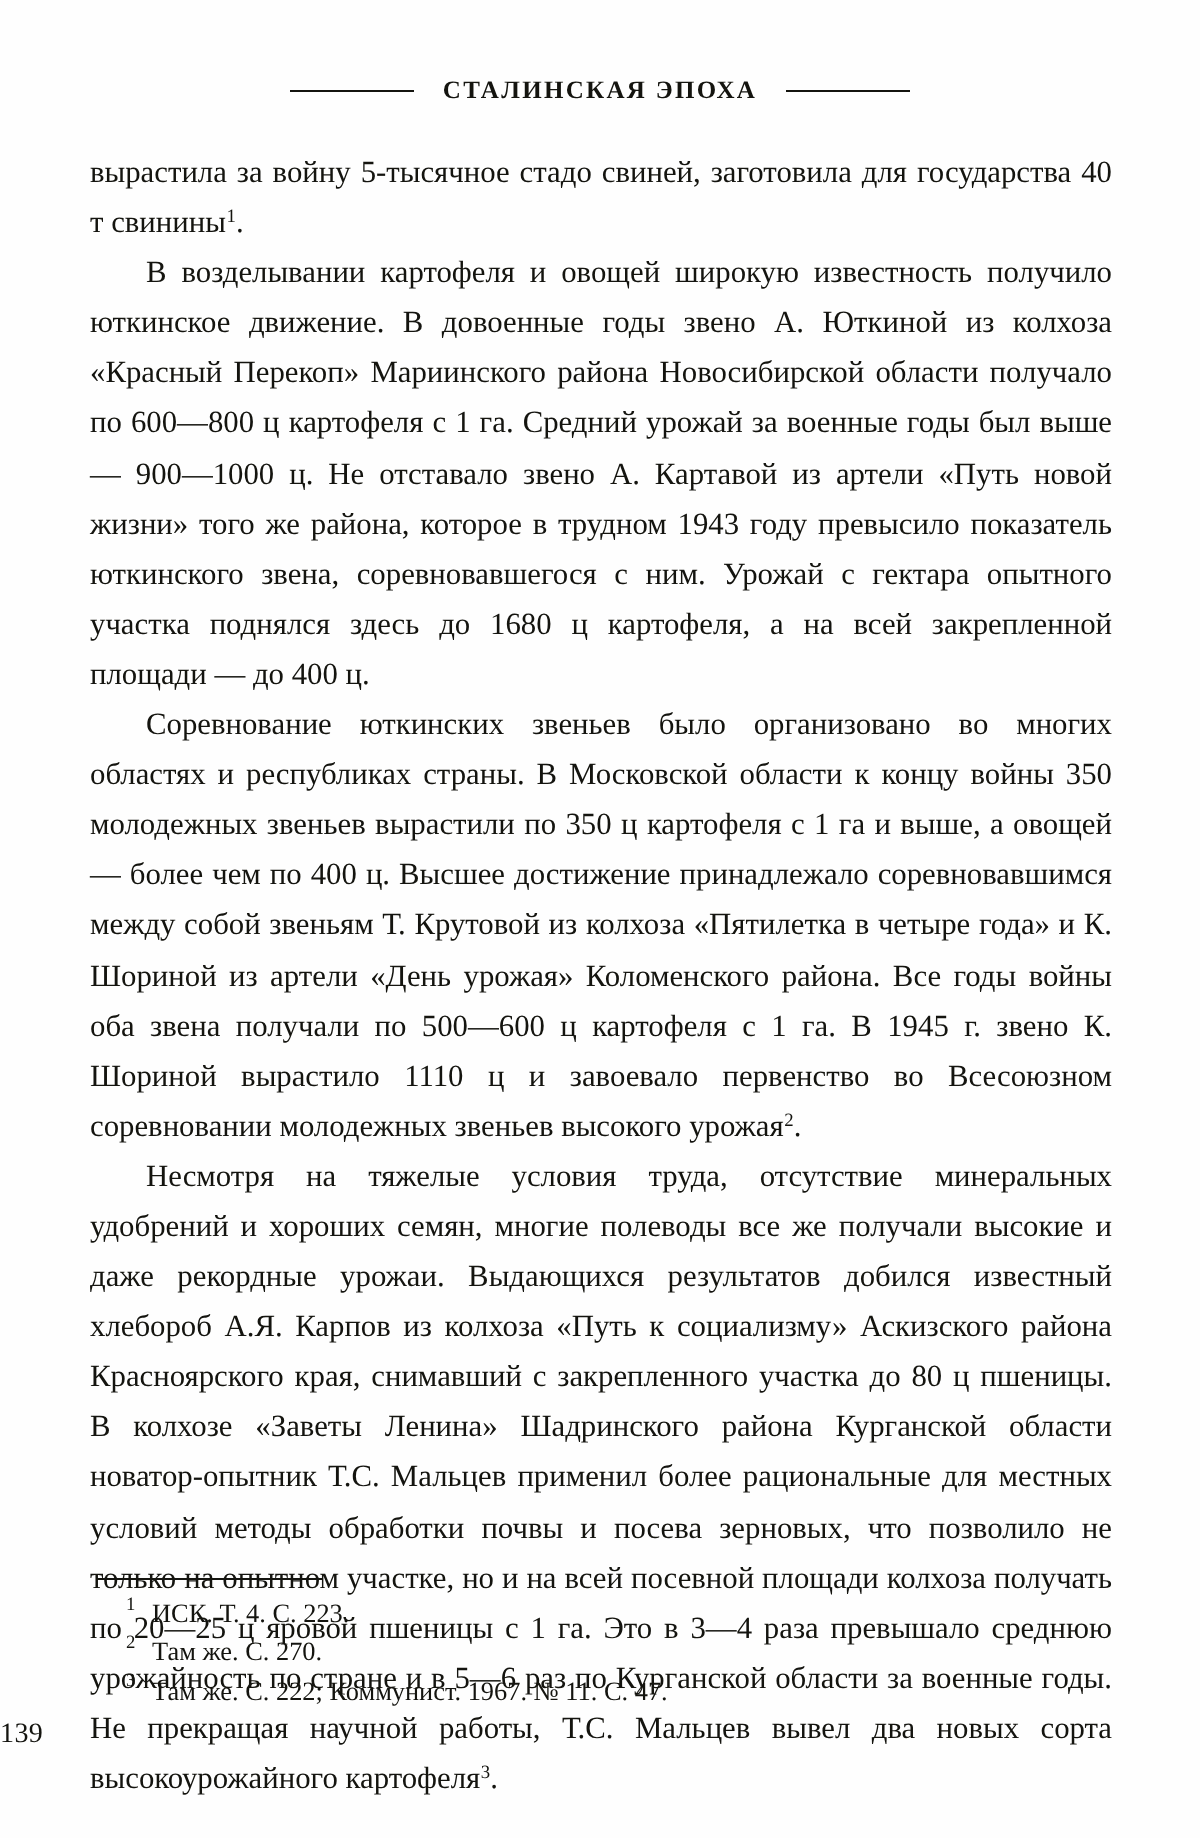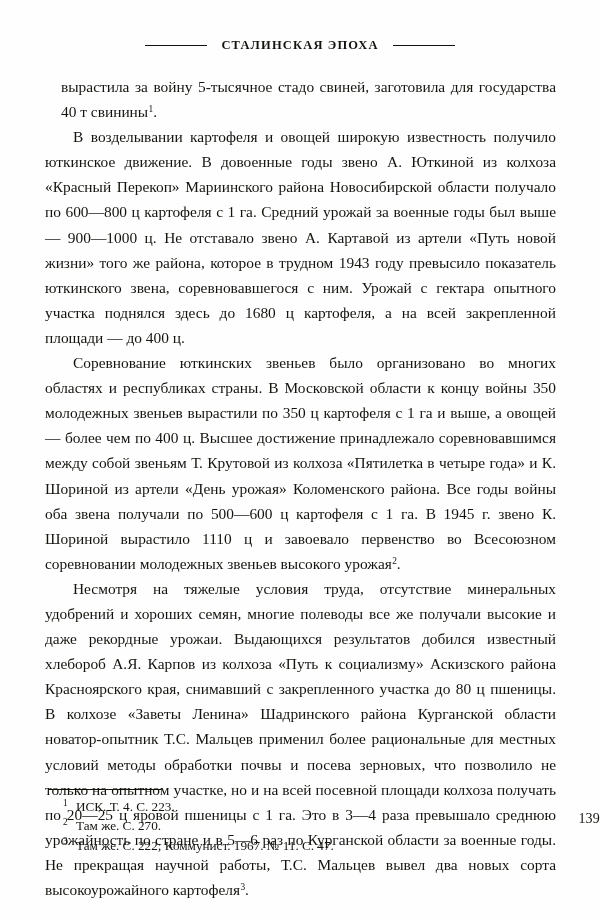--- a/index.html
+++ b/index.html
@@ -58,21 +58,21 @@
   }
   .para {
     margin: 0;
     text-align: justify;
     text-justify: inter-word;
     font-size: 15.4px;
     line-height: 25.1px;
     text-indent: 28px;
     hyphens: manual;
   }
-  .para.no-indent { text-indent: 0; margin-left: 16px; }
+  .para.no-indent { text-indent: 0; }
 
   sup.fn {
     font-size: 9.4px;
     line-height: 0;
     vertical-align: 0.52em;
     margin-left: 0.3px;
   }
 
   
   .footnotes {
@@ -109,23 +109,23 @@
   }
   .fn-marker-inner {
     position: relative;
     top: -3.4px;
   }
 
   
   .folio {
     position: absolute;
     left: 0;
-    top: 811px;
+    top: 860px;
     width: 600px;
-    text-align: right;
+    text-align: left;
     font-size: 14px;
     letter-spacing: 0.2px;
   }
 </style>
 </head>
 <body>
 
 <div class="page">
 
   <div class="running-head">

